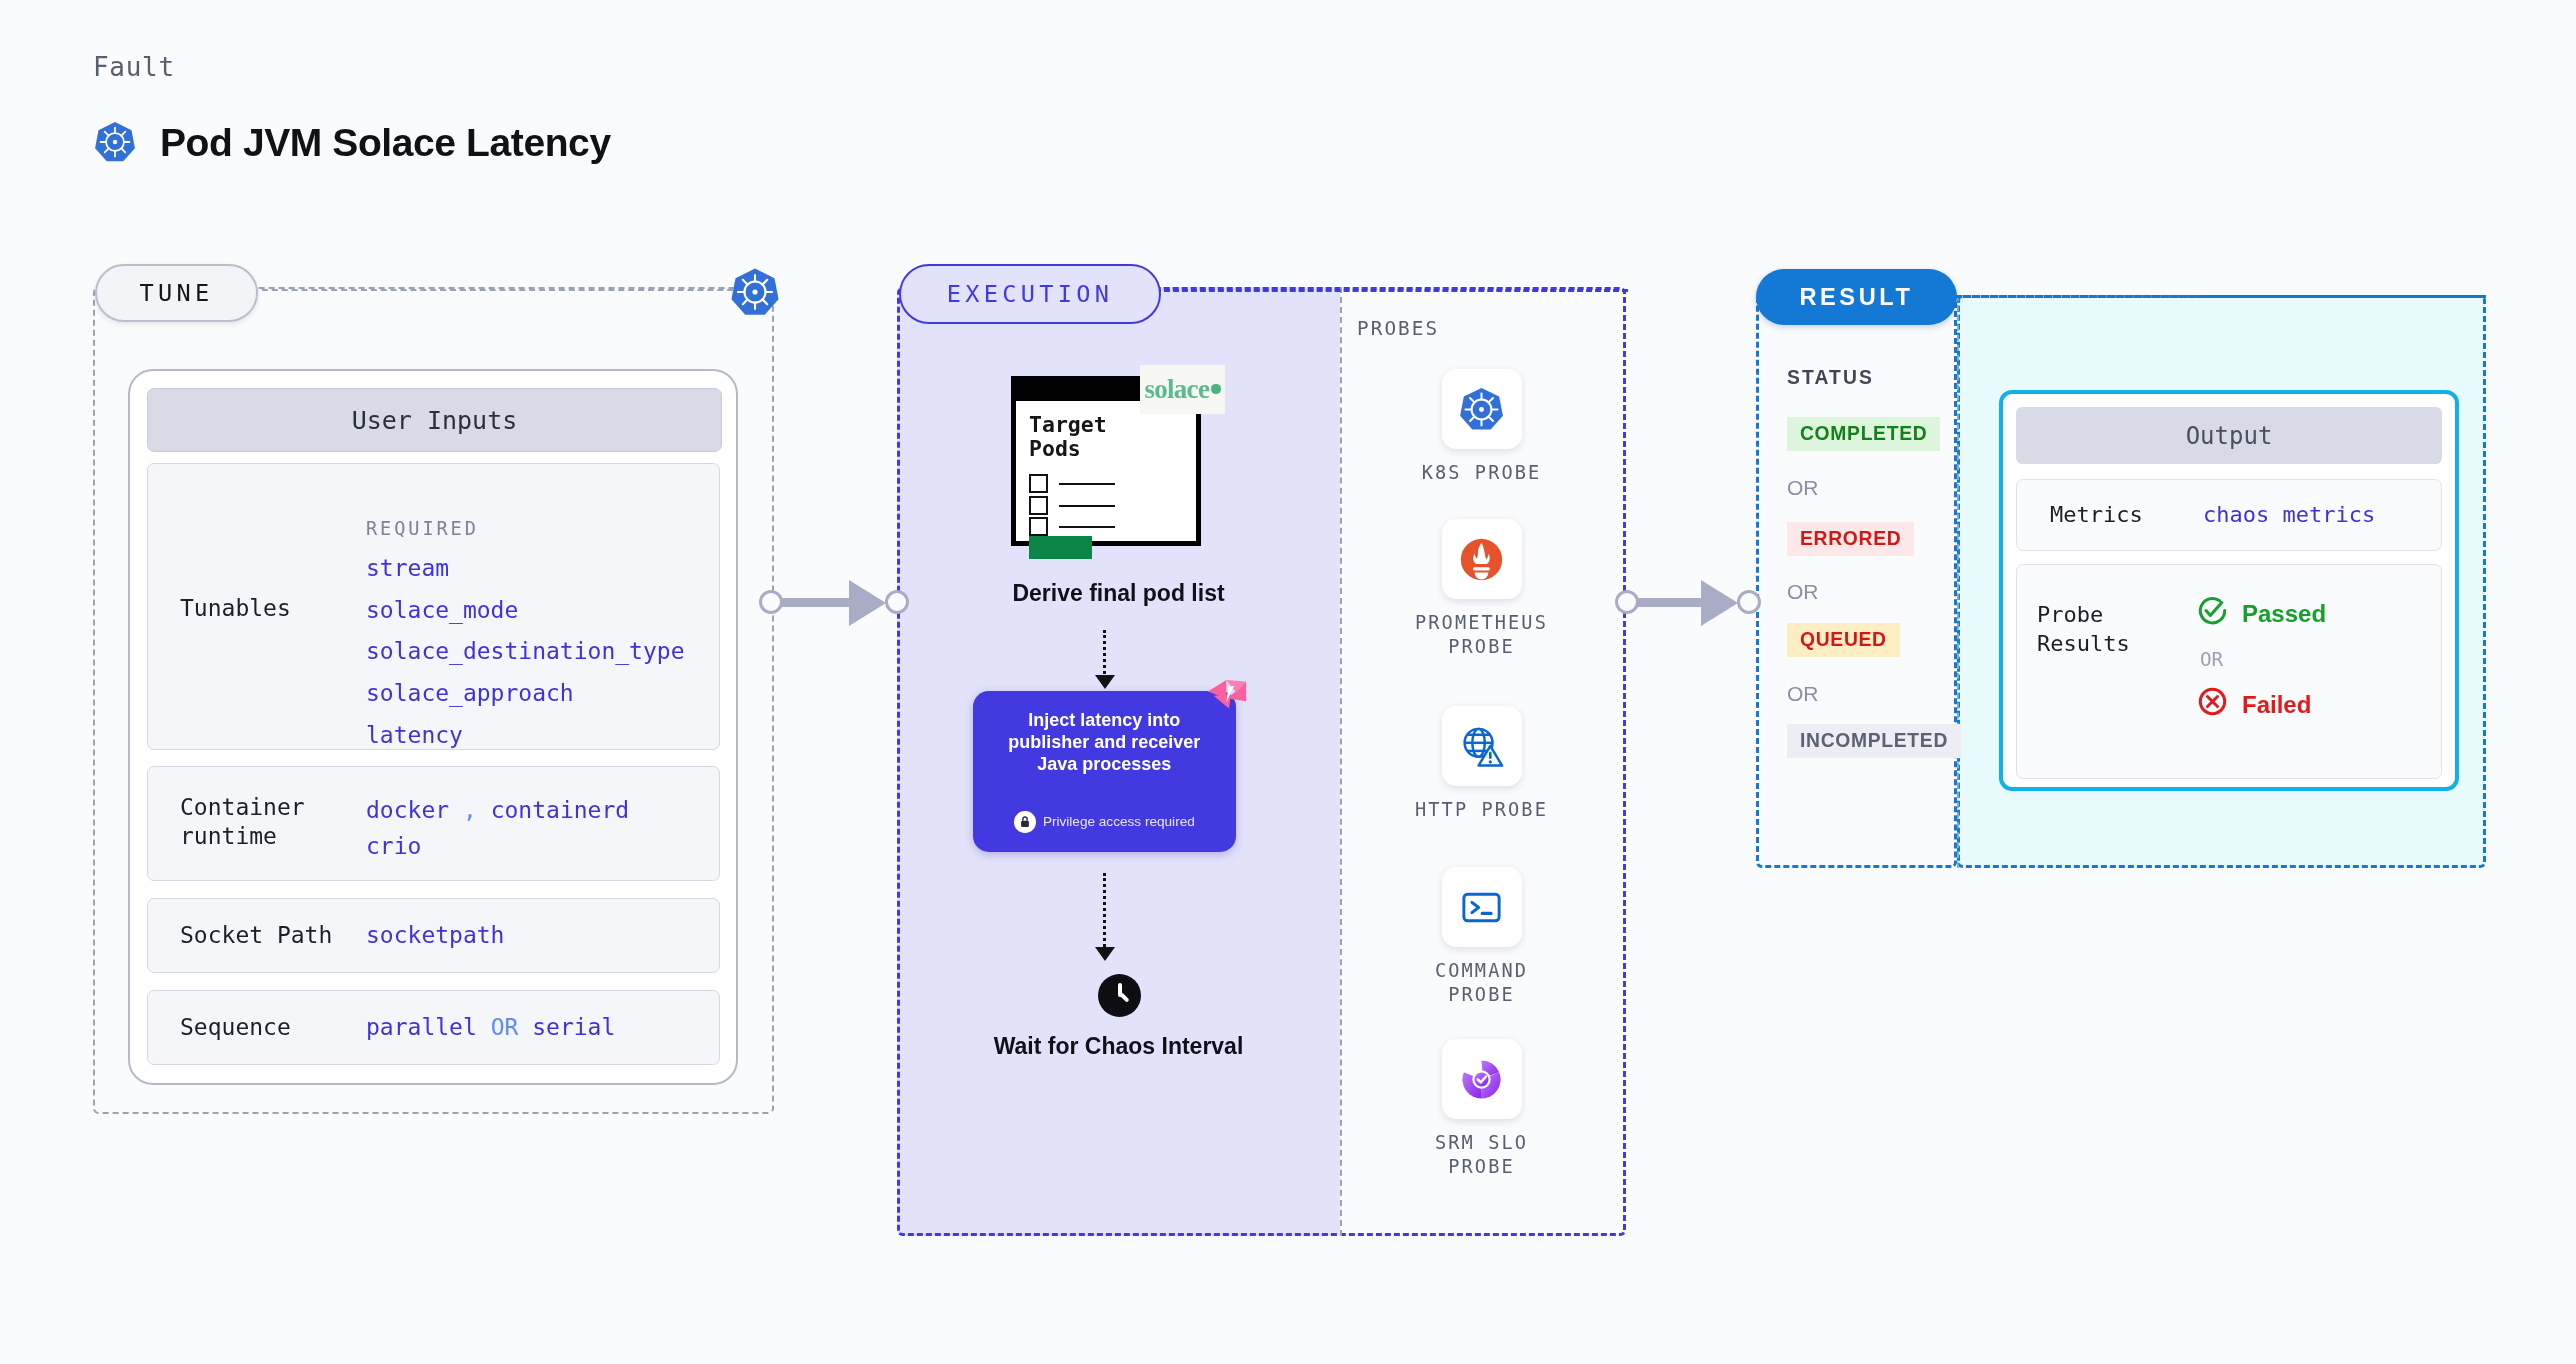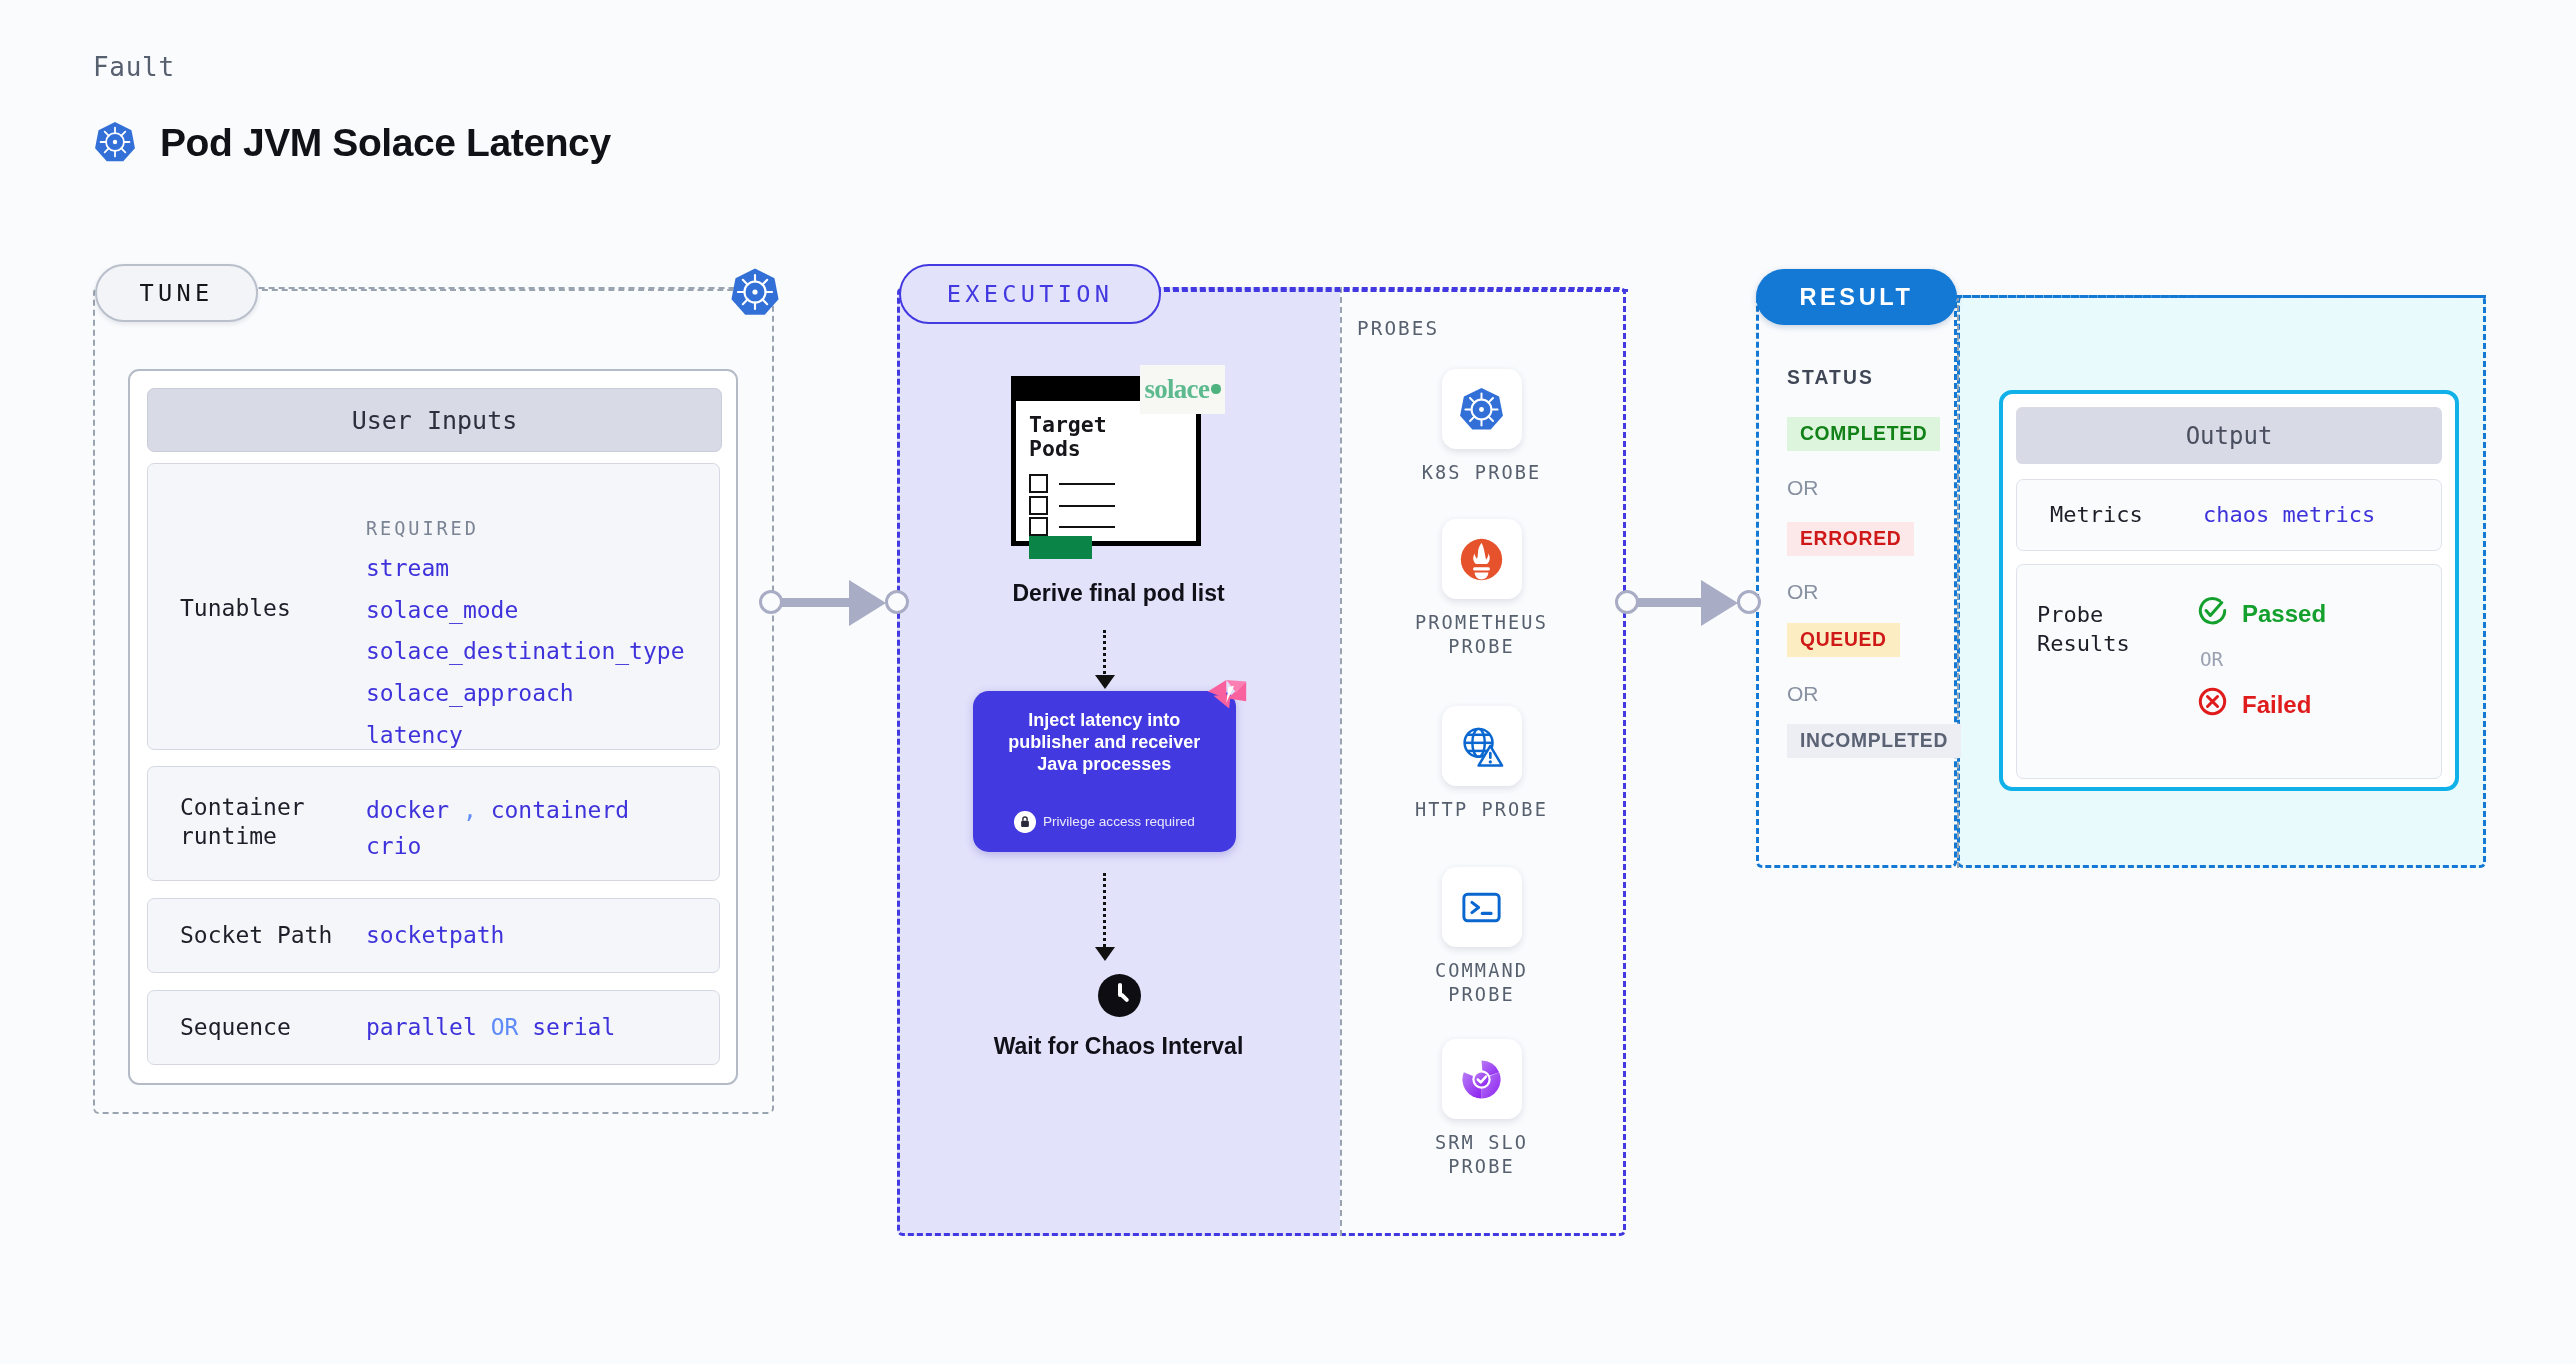--- a/index.html
+++ b/index.html
@@ -38,21 +38,21 @@
   #tune-badge span{font-size:23.6px;letter-spacing:4.3px;color:#15161c;text-align:right;}
   #tune-dash{
     position:absolute;left:252px;top:289px;width:501px;height:0;
     border-top:2.9px dashed #9aa3b0;z-index:2;
   }
   #tune-k8s{position:absolute;left:729px;top:266px;width:52px;height:52px;z-index:7;}
 
   #user-inputs-card{
     position:absolute;left:128px;top:369px;width:610px;height:716px;
     box-sizing:border-box;background:#ffffff;
-    border:2.1px solid #b4bbc6;border-radius:11px;
+    border:2.1px solid #b4bbc6;border-radius:25px;
   }
   .sub-card{
     box-sizing:border-box;background:#f5f6fa;
     border:1.4px solid #d5d8e2;border-radius:7.2px;
   }
   #user-inputs-head{
     position:absolute;left:17px;top:17px;width:573px;height:62px;
     background:#d8dae6;border:1.4px solid #c9ccdb;border-radius:7.2px;
     display:flex;align-items:center;justify-content:center;
   }

